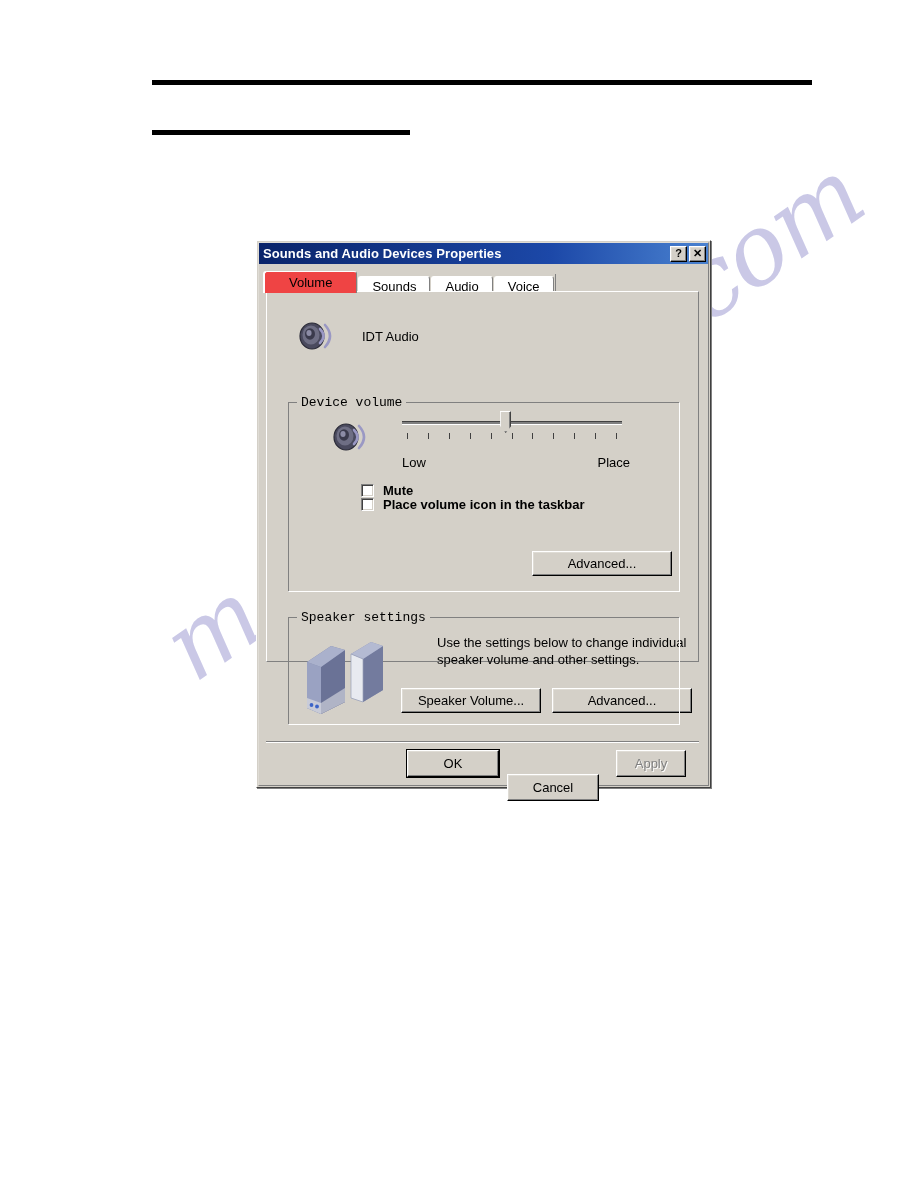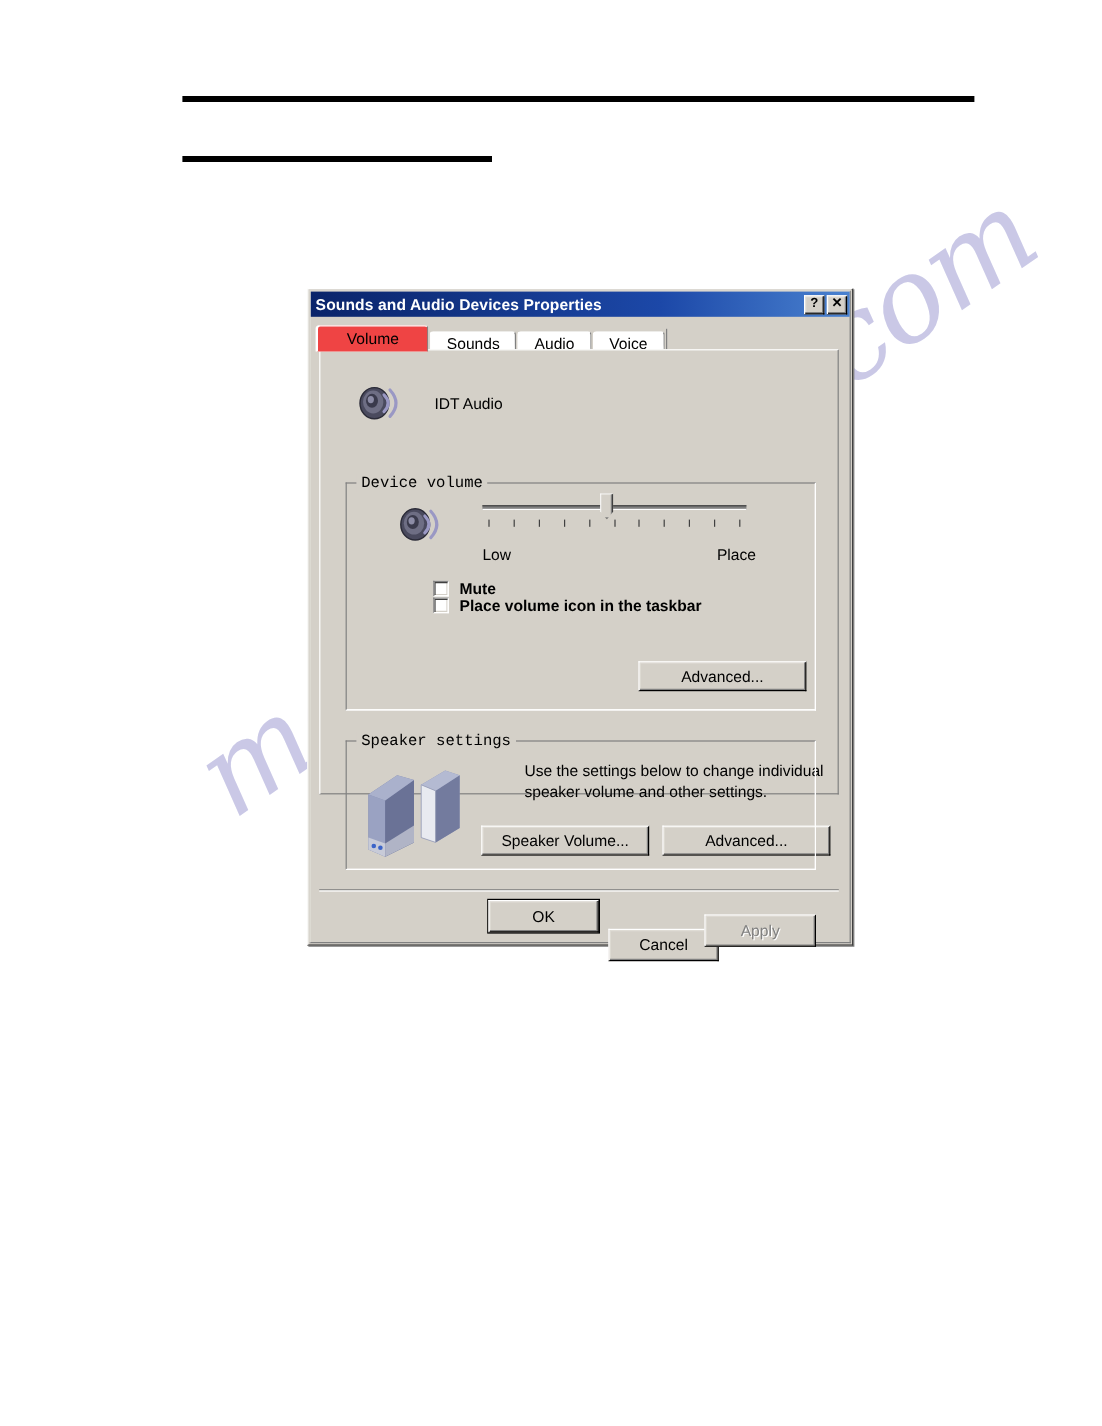--- a/index.html
+++ b/index.html
@@ -312,21 +312,21 @@
     left: 9px;
     top: 500px;
     width: 433px;
     height: 2px;
     border-top: 1px solid #808080;
     border-bottom: 1px solid #ffffff;
     box-sizing: border-box;
   }
   #btn-ok     { left: 150px; top: 509px; width: 92px; height: 27px; }
   #btn-cancel { left: 250px; top: 509px; width: 92px; height: 27px; margin-top: 24px; }
-  #btn-apply  { left: 330px; top: 509px; width: 93px; height: 27px; margin-top: 12px; }
+  #btn-apply  { left: 359px; top: 509px; width: 70px; height: 27px; }
 
   
   .speaker-icon-sm { width: 42px; height: 40px; display: block; }
   .speaker-icon-slider {
     position: absolute;
     left: 42px;
     top: 14px;
     width: 42px;
     height: 40px;
   }

